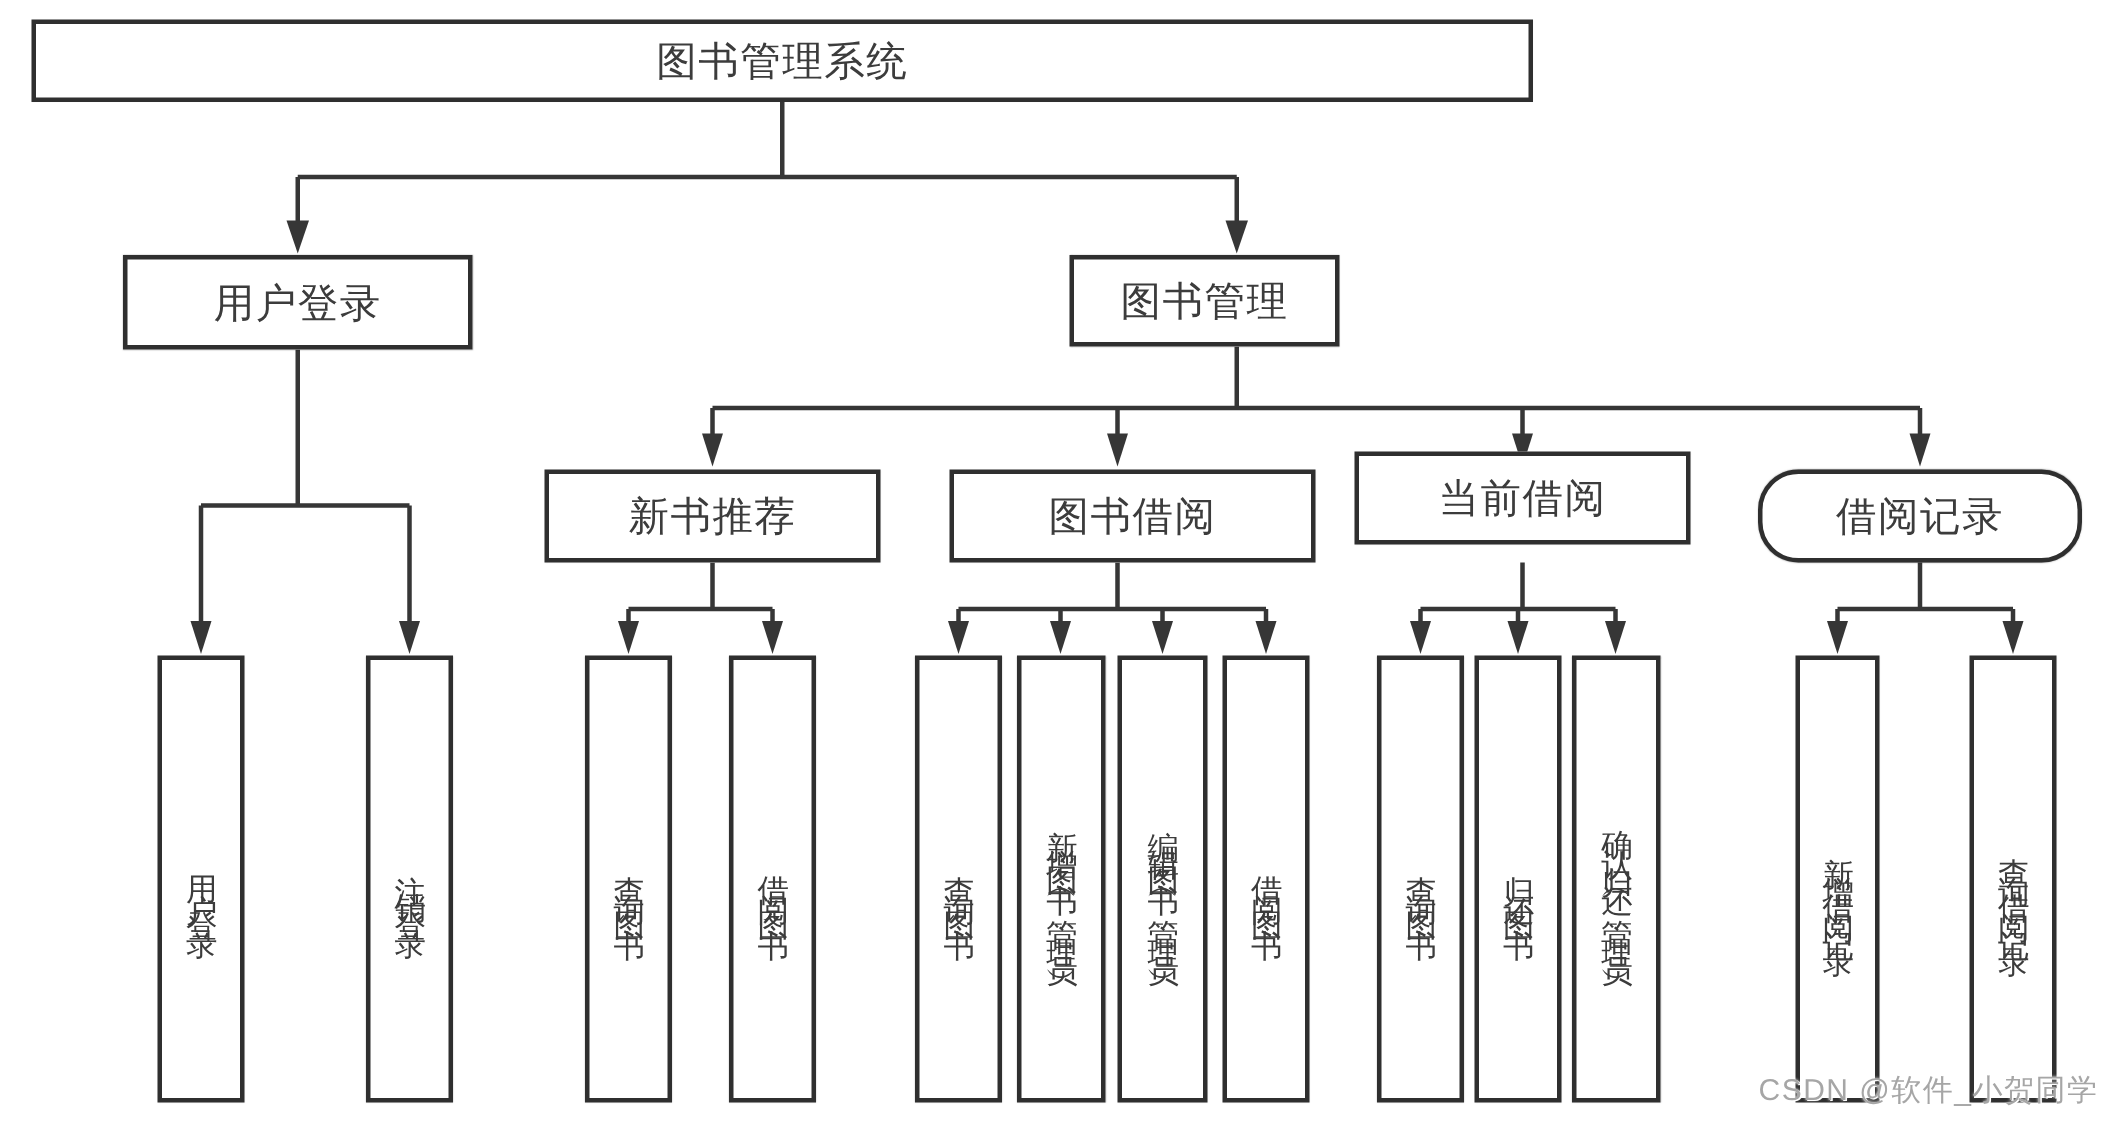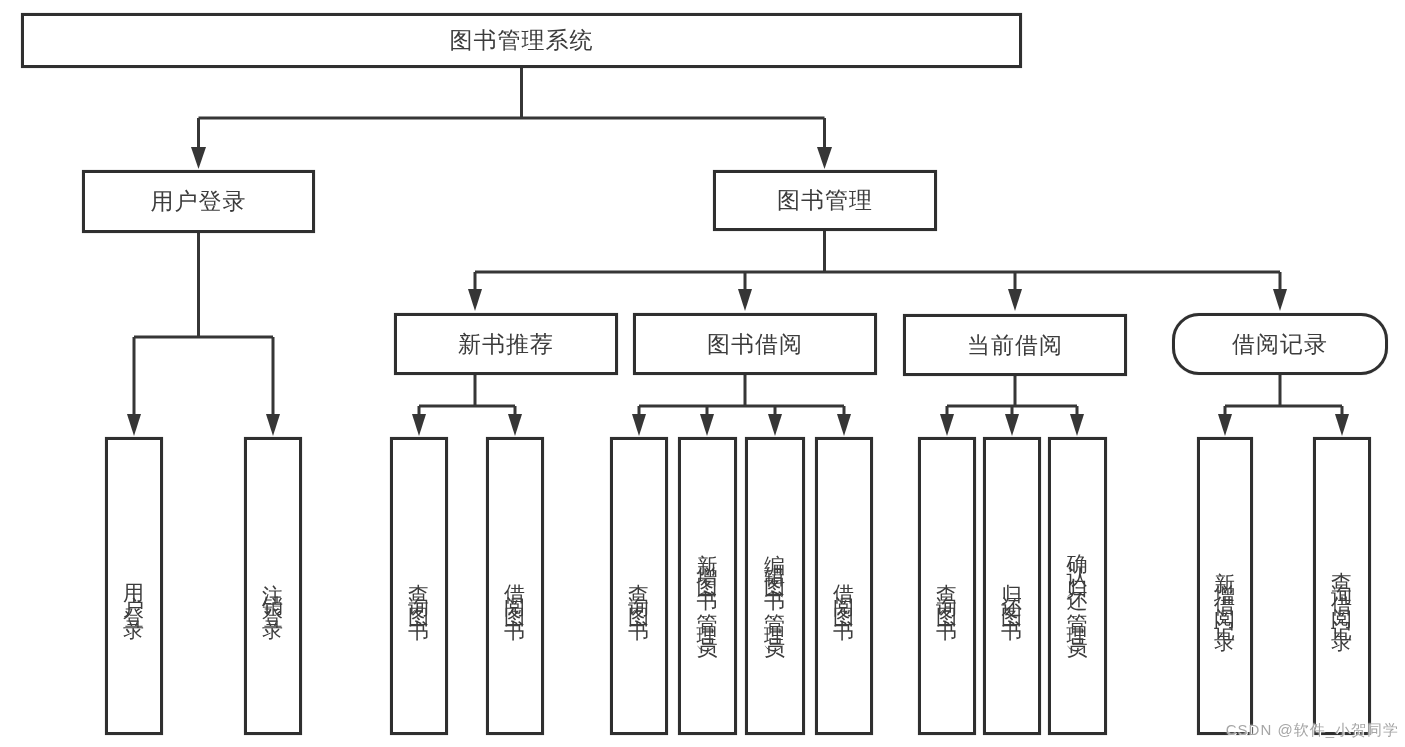--- a/index.html
+++ b/index.html
@@ -26,58 +26,58 @@
     box-sizing: border-box;
     background: #ffffff;
     border: 3px solid #2f2f2f;
     color: #3c3c3c;
     display: flex;
     align-items: center;
     justify-content: center;
     box-shadow: 0 0 1px rgba(0,0,0,0.35);
   }
   .box.h {
-    font-size: 23px;
+    font-size: 27px;
     letter-spacing: 1px;
   }
   .box.v {
     font-size: 21px;
     writing-mode: vertical-rl;
     text-orientation: mixed;
     letter-spacing: 12px;
     line-height: 1;
     padding-top: 10px;
   }
   
   #n-root   { left: 21px;  top: 13px;  width: 1001px; height: 55px; }
   #n-login  { left: 82px;  top: 170px; width: 233px;  height: 63px; }
-  #n-mgmt   { left: 713px; top: 170px; width: 224px;  height: 61px; }
-  #n-newrec { left: 363px; top: 313px; width: 224px;  height: 62px; margin-left: 31px; }
+  #n-mgmt   { left: 713px; top: 170px; width: 180px;  height: 61px; }
+  #n-newrec { left: 363px; top: 313px; width: 224px;  height: 62px; }
   #n-borrow { left: 633px; top: 313px; width: 244px;  height: 62px; }
-  #n-current{ left: 903px; top: 314px; width: 224px;  height: 62px; }
+  #n-current{ left: 903px; top: 301px; width: 224px;  height: 62px; }
   #n-records{ left: 1172px;top: 313px; width: 216px;  height: 62px; border-radius: 27px; }
   .leaf { top: 437px; height: 298px; }
   #l-userlogin   { left: 105px;  width: 58px; }
   #l-logout      { left: 244px;  width: 58px; }
   #l-nb-query    { left: 390px;  width: 58px; }
   #l-nb-borrow   { left: 486px;  width: 58px; }
   #l-bb-query    { left: 610px;  width: 58px; }
   #l-bb-add      { left: 678px;  width: 59px; }
   #l-bb-edit     { left: 745px;  width: 60px; }
   #l-bb-borrow   { left: 815px;  width: 58px; }
   #l-cb-query    { left: 918px;  width: 58px; }
   #l-cb-return   { left: 983px;  width: 58px; }
   #l-cb-confirm  { left: 1048px; width: 59px; }
   #l-br-add      { left: 1197px; width: 56px; }
   #l-br-query    { left: 1313px; width: 58px; }
   #watermark {
     position: absolute;
     right: 6px;
     bottom: 7px;
-    font-size: 15px;
+    font-size: 20px;
     color: #a6a6a6;
     letter-spacing: 1px;
     text-shadow: 0 0 2px #ffffff, 1px 1px 0 #ffffff;
     white-space: nowrap;
   }
 </style>
 </head>
 <body>
 
 <div id="canvas">

